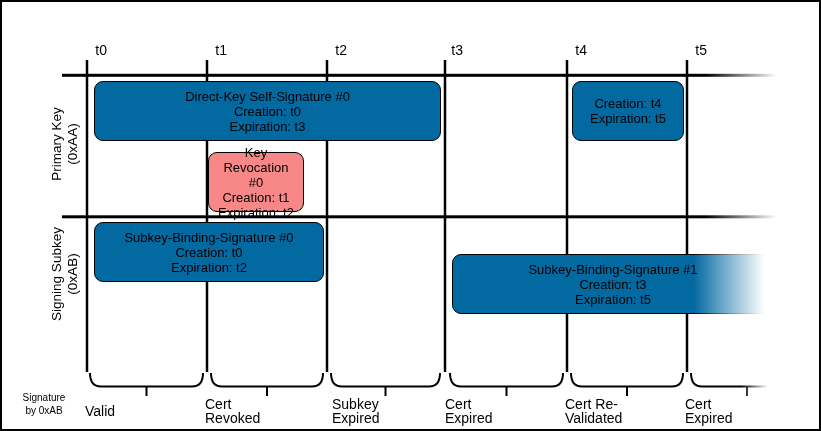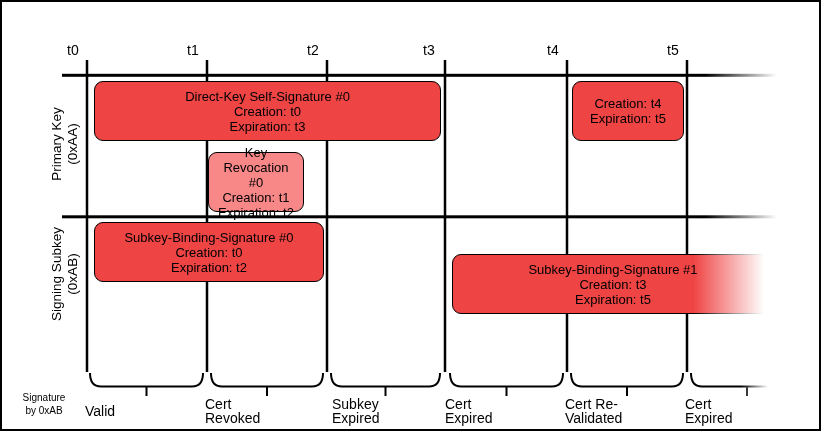--- a/index.html
+++ b/index.html
@@ -10,40 +10,40 @@
     border: 2px solid #000;
     background: #ffffff;
     font-family: "Liberation Sans", sans-serif;
     color: #000;
     overflow: hidden;
   }
   #linework { position: absolute; left: 0; top: 0; width: 821px; height: 431px; }
 
   .tick-label {
     position: absolute; top: 40px; width: 40px; height: 16px;
-    text-align: left; font-size: 14px; line-height: 16px;
+    text-align: right; font-size: 14px; line-height: 16px;
   }
 
   .row-label {
     position: absolute;
     transform: translate(-50%, -50%) rotate(-90deg);
     text-align: center; font-size: 13.5px; line-height: 16px;
     white-space: nowrap;
   }
 
   .sig-box {
     position: absolute; height: 60px;
     box-sizing: border-box;
     border: 1.6px solid #000; border-radius: 9px;
     display: flex; flex-direction: column;
     justify-content: center; align-items: center;
     text-align: center; font-size: 13px; line-height: 15px;
     padding: 2px 6px;
   }
-  .sig-green { background: #ef4444; }
+  .sig-green { background: #0369a1; }
   .sig-red   { background: #f88888; }
 
   #subkey-binding-1-wrap {
     position: absolute; left: 450px; top: 220px; width: 322px; height: 60px;
     -webkit-mask-image: linear-gradient(to right, #000 0%, #000 75%, transparent 97%);
             mask-image: linear-gradient(to right, #000 0%, #000 75%, transparent 97%);
             margin-top: 32px;
   }
   #subkey-binding-1-wrap .sig-box { left: 0; top: 0; width: 100%; }
 

